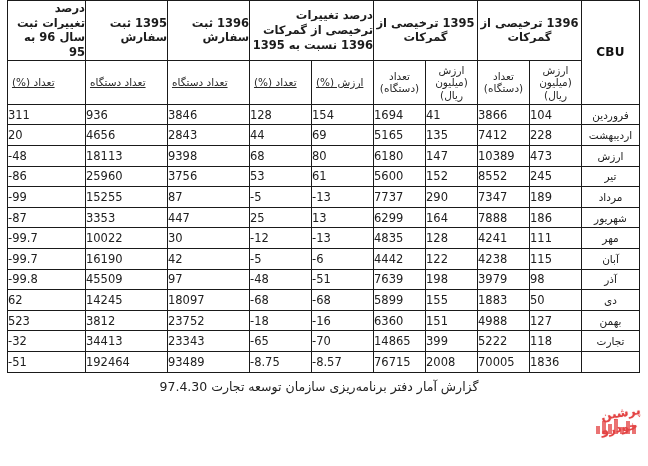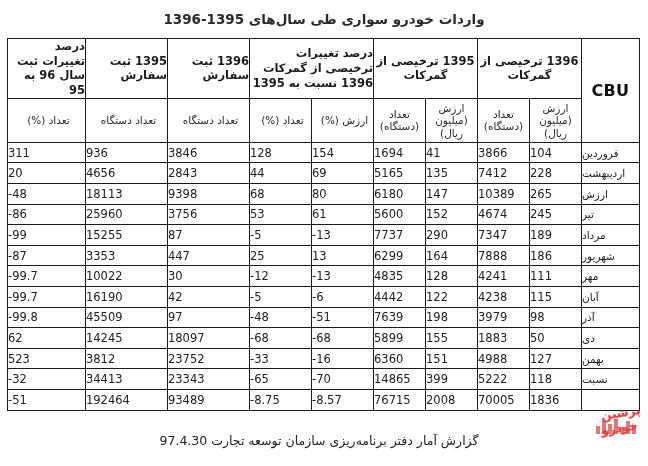--- a/index.html
+++ b/index.html
@@ -75,45 +75,45 @@
   
   th.sub {
     height: 44px;
     font-size: 10.5px;
     font-weight: normal;
     line-height: 1.18;
     text-align: center;
     padding: 2px 3px;
     color: #2a2a2a;
   }
-  th.sub.num-right { text-align: center; padding-left: 4px; }
+  th.sub.num-right { text-align: left; padding-left: 4px; text-decoration: underline; }
 
   
   th.cbu {
-    font-size: 16px;
+    font-size: 12px;
     font-weight: bold;
     text-align: center;
     color: #111;
     letter-spacing: .3px;
   }
 
   
   td.num {
     height: 20.6px;
     font-size: 11.5px;
     text-align: left;
     padding: 0 4px 0 4px;
     color: #202020;
     direction: ltr;
     white-space: nowrap;
   }
   td.month {
     height: 20.6px;
     font-size: 10.5px;
-    text-align: left;
+    text-align: center;
     padding: 0 4px;
     color: #202020;
     white-space: nowrap;
   }
   tr.total td.num { font-size: 11.5px; }
   tr.total td.month { font-size: 10.5px; }
 
   
   col.c-cbu   { width: 58px; }
   col.c-v96   { width: 52px; }
@@ -121,21 +121,21 @@
   col.c-v95   { width: 52px; }
   col.c-n95   { width: 52px; }
   col.c-pv    { width: 62px; }
   col.c-pn    { width: 62px; }
   col.c-o96   { width: 82px; }
   col.c-o95   { width: 82px; }
   col.c-po    { width: 78px; }
 
   
   .source-line {
-    margin-top: 22px;
+    margin-top: 6px;
     padding: 0 10px 0 0;
     text-align: center;
     font-size: 12.5px;
     color: #222;
     direction: rtl;
     position: relative;
   }
 
   
   .watermark {
@@ -183,23 +183,20 @@
     width: 4px;
     background: #e23b3b;
     display: block;
   }
 </style>
 </head>
 <body>
 
 <div id="page">
 
-  <div class="title-bar">
-    <span class="title-text">واردات خودرو سواری طی سال‌های 1395-1396</span>
-  </div>
 
   <div class="tbl-wrap">
     <table class="data">
       <colgroup>
         <col class="c-cbu">
           <col class="c-v96">
           <col class="c-n96">
           <col class="c-v95">
           <col class="c-n95">
         <col class="c-pv">
@@ -250,34 +247,34 @@
             <td class="num">135</td>
             <td class="num">5165</td>
             <td class="num">69</td>
             <td class="num">44</td>
             <td class="num">2843</td>
             <td class="num">4656</td>
             <td class="num">20</td>
           </tr>
           <tr>
             <td class="month">ارزش</td>
-            <td class="num">265</td>
+            <td class="num">473</td>
             <td class="num">10389</td>
             <td class="num">147</td>
             <td class="num">6180</td>
             <td class="num">80</td>
             <td class="num">68</td>
             <td class="num">9398</td>
             <td class="num">18113</td>
             <td class="num">-48</td>
           </tr>
           <tr>
             <td class="month">تیر</td>
             <td class="num">245</td>
-            <td class="num">4674</td>
+            <td class="num">8552</td>
             <td class="num">152</td>
             <td class="num">5600</td>
             <td class="num">61</td>
             <td class="num">53</td>
             <td class="num">3756</td>
             <td class="num">25960</td>
             <td class="num">-86</td>
           </tr>
           <tr>
             <td class="month">مرداد</td>
@@ -351,27 +348,27 @@
             <td class="num">14245</td>
             <td class="num">62</td>
           </tr>
           <tr>
             <td class="month">بهمن</td>
             <td class="num">127</td>
             <td class="num">4988</td>
             <td class="num">151</td>
             <td class="num">6360</td>
             <td class="num">-16</td>
-            <td class="num">-33</td>
+            <td class="num">-18</td>
             <td class="num">23752</td>
             <td class="num">3812</td>
             <td class="num">523</td>
           </tr>
           <tr>
-            <td class="month">نسبت</td>
+            <td class="month">تجارت</td>
             <td class="num">118</td>
             <td class="num">5222</td>
             <td class="num">399</td>
             <td class="num">14865</td>
             <td class="num">-70</td>
             <td class="num">-65</td>
             <td class="num">23343</td>
             <td class="num">34413</td>
             <td class="num">-32</td>
           </tr>

